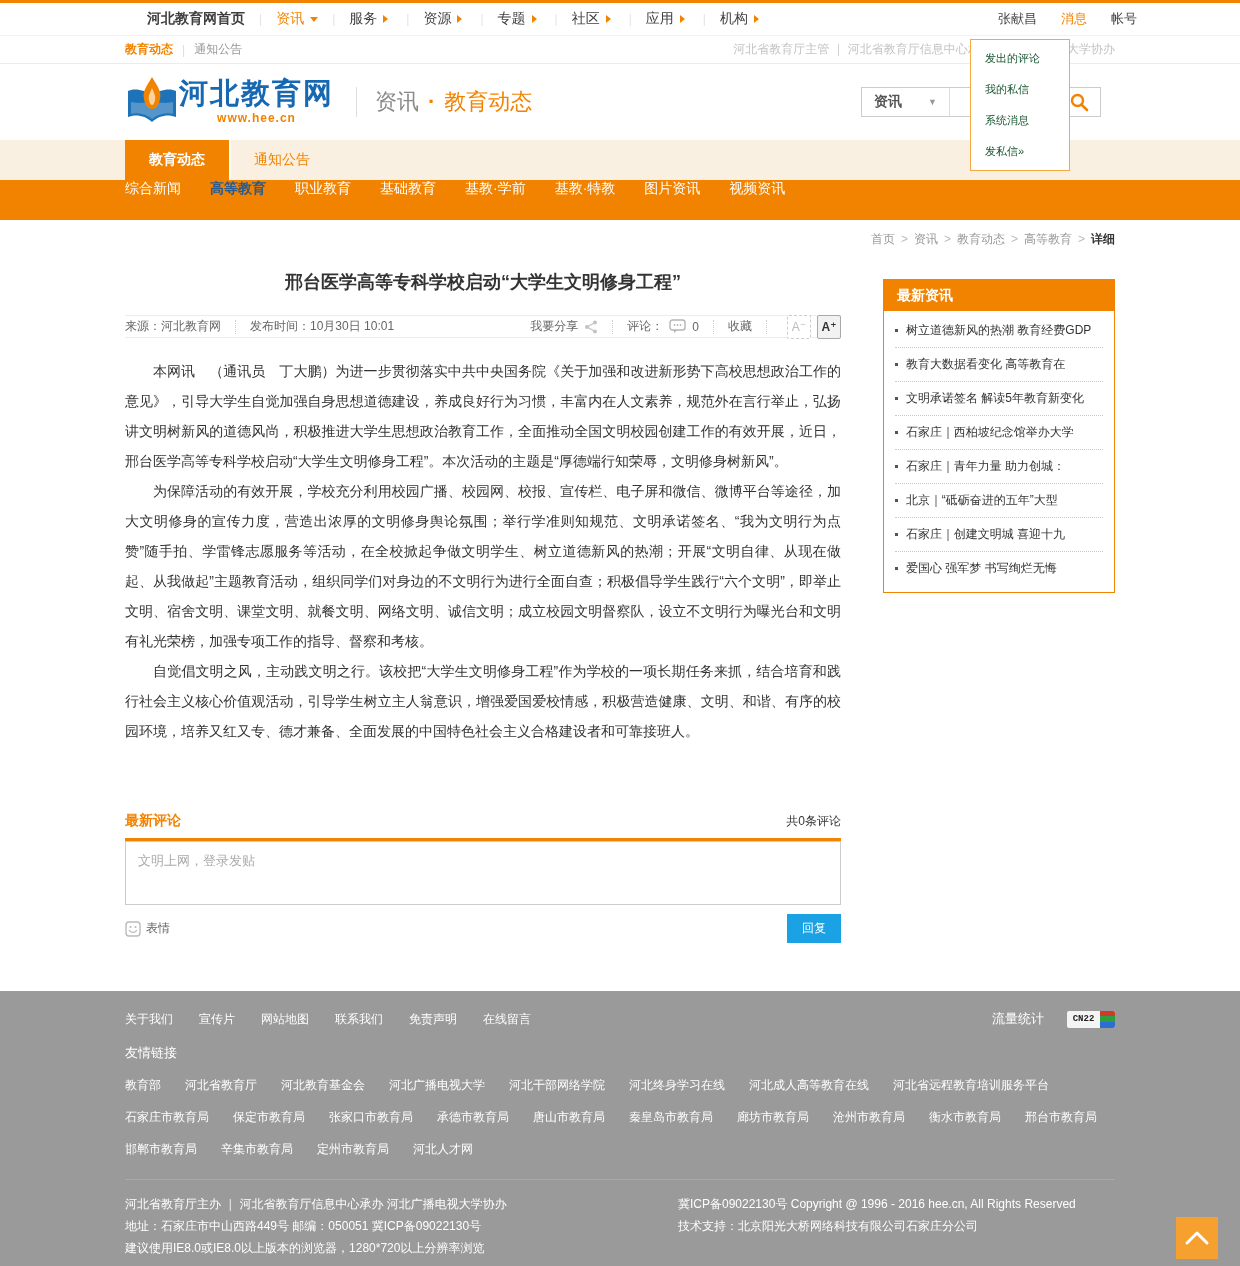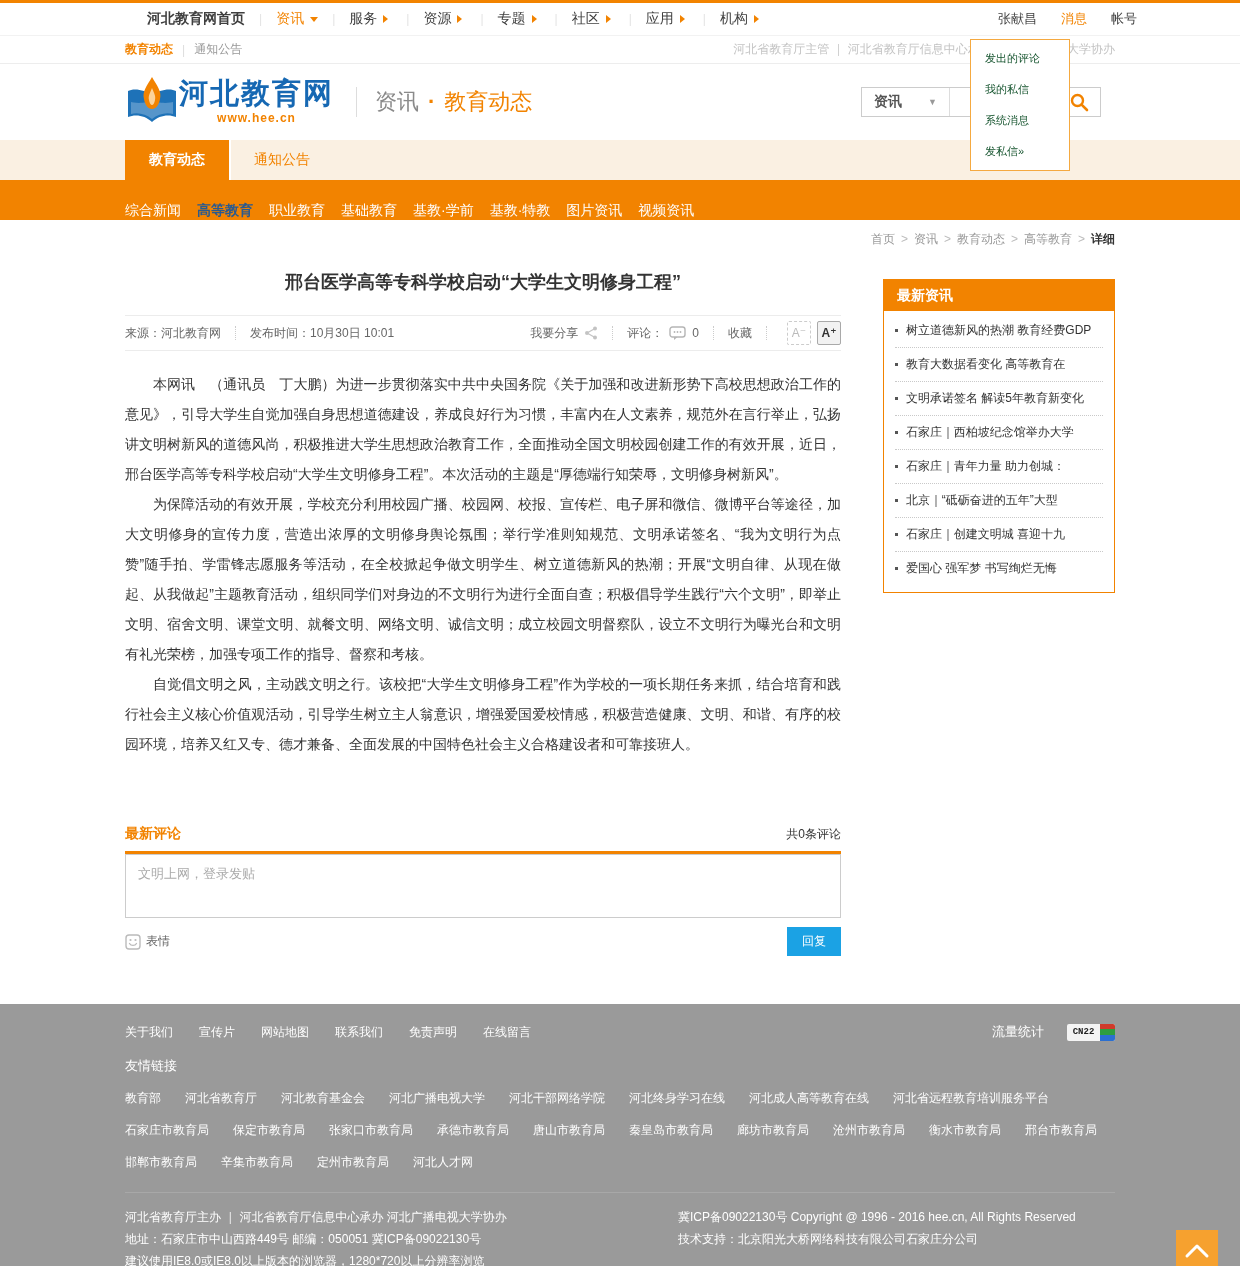--- a/index.html
+++ b/index.html
@@ -57,35 +57,35 @@
 
   
   .tabbar { background:#faf0e2; height:40px; }
   .tabs { display:flex; height:100%; }
   .tab { width:104px; display:flex; align-items:center; justify-content:center; font-size:14px; color:#f28300; cursor:pointer; }
   .tab.active { background:#f28300; color:#fff; font-weight:bold; }
   .tab + .tab { border-left:2px solid #fff; }
 
   
   .subnav { background:#f28300; height:40px; }
-  .subnav-inner { display:flex; align-items:flex-end; height:100%; gap:16px; font-size:14px; color:#fff; }
+  .subnav-inner { display:flex; align-items:flex-start; height:100%; gap:29px; font-size:14px; color:#fff; }
   .subnav-inner a { color:#fff; }
   .subnav-inner a.current { color:#2a5a8e; font-weight:bold; }
 
   
   .breadcrumb { padding:11px 0 9px; text-align:right; font-size:12px; color:#999; }
   .breadcrumb a { color:#999; }
   .breadcrumb .bc-sep { margin:0 6px; color:#bbb; }
   .breadcrumb .current { color:#333; font-weight:bold; }
 
   
   .main { display:flex; justify-content:space-between; align-items:flex-start; padding-bottom:48px; }
   .article { width:716px; }
   .article-title { font-size:18px; font-weight:bold; text-align:center; margin:13px 0 21px; }
-  .meta { display:flex; align-items:center; border-top:1px solid #ececec; border-bottom:1px solid #ececec; height:36px; font-size:12px; color:#666; }
+  .meta { display:flex; align-items:center; border-top:1px solid #ececec; border-bottom:1px solid #ececec; height:23px; font-size:12px; color:#666; }
   .meta .msep { height:14px; border-left:1px dotted #ccc; margin:0 14px; }
   .meta .grow { flex:1; }
   .meta .mitem { display:inline-flex; align-items:center; gap:6px; }
   .font-btn { width:24px; height:24px; display:inline-flex; align-items:center; justify-content:center; font-size:12px; border-radius:2px; margin-left:6px; cursor:pointer; }
   .font-minus { border:1px dashed #ccc; color:#bbb; background:#fff; }
   .font-plus { border:1px solid #a9a9a9; background:#f2f2f2; color:#333; font-weight:bold; }
 
   .body-text { margin-top:18px; font-size:14px; line-height:30px; text-align:justify; }
   .body-text p { margin:0; text-indent:2em; }
 

